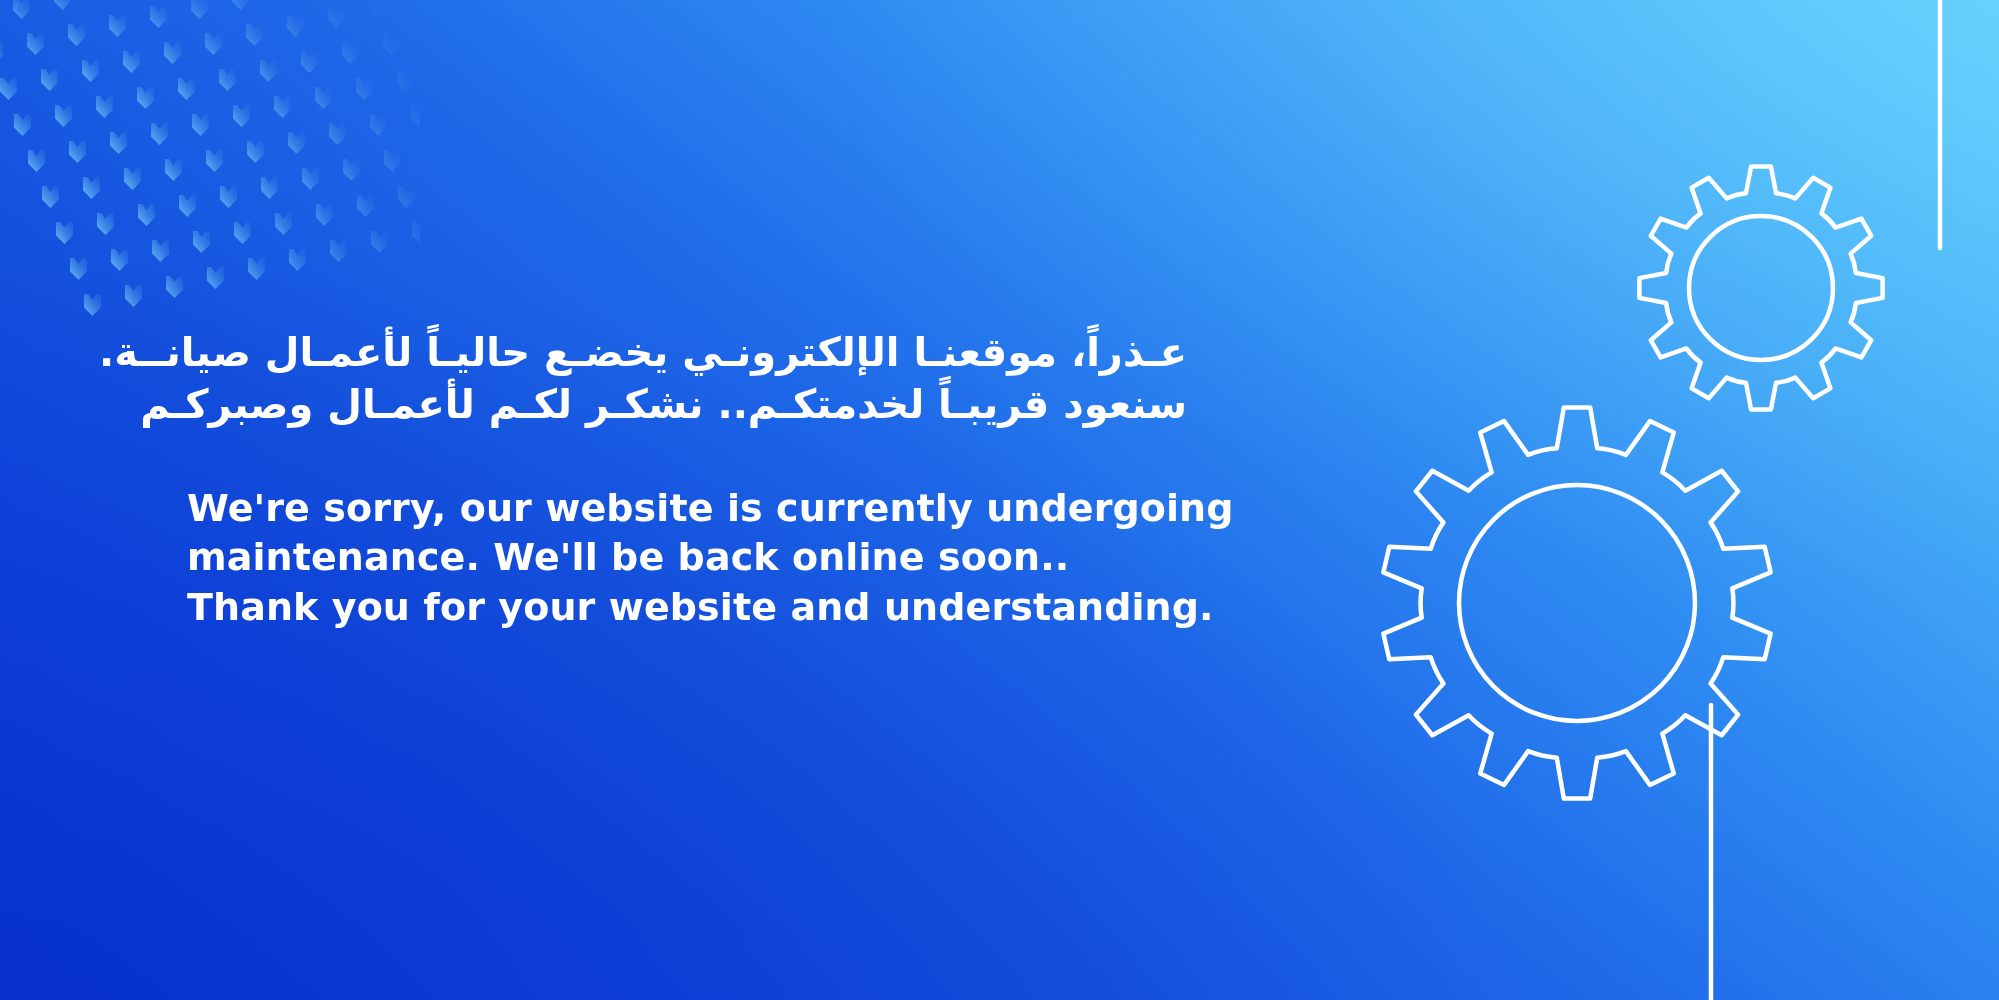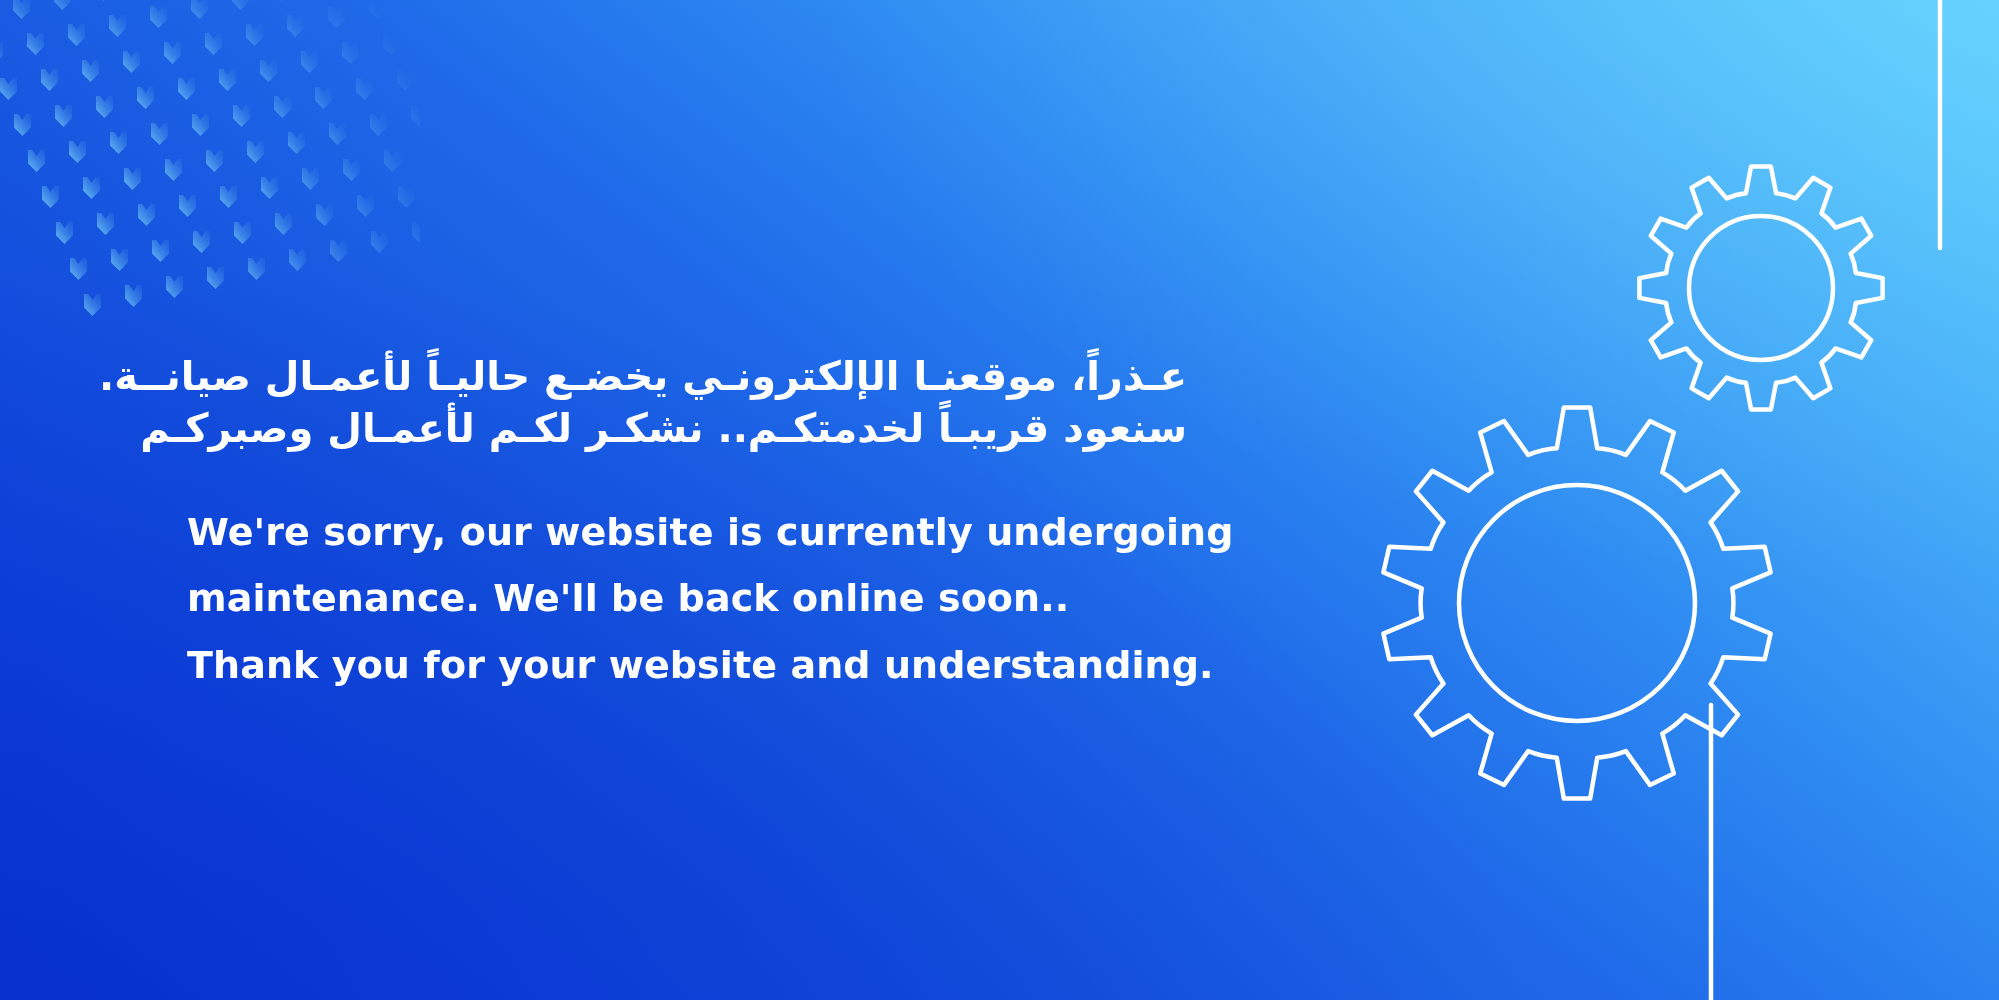--- a/index.html
+++ b/index.html
@@ -57,21 +57,21 @@
     top: 0;
     width: 900px;
     height: 1000px;
     pointer-events: none;
   }
 
   
   #message-block {
     position: absolute;
     left: 187px;
-    top: 350px;
+    top: 326px;
     width: 1000px;
   }
   .ar-line {
     direction: rtl;
     text-align: right;
     color: #ffffff;
     font-size: 40px;
     line-height: 1.30;
     font-weight: 600;
     letter-spacing: 0.2px;
@@ -80,21 +80,20 @@
   }
   #arabic-block { margin-bottom: 0; }
   #english-block { margin-top: 54px; }
   .en-line {
     color: #ffffff;
     font-size: 38px;
     line-height: 1.30;
     font-weight: 700;
     letter-spacing: 0.1px;
     white-space: nowrap;
-    margin-top: 17px;
   }
 </style>
 </head>
 <body>
 
 <div id="page">
 
   <div id="bg-gradient"></div>
   <div id="bg-wash"></div>
 

